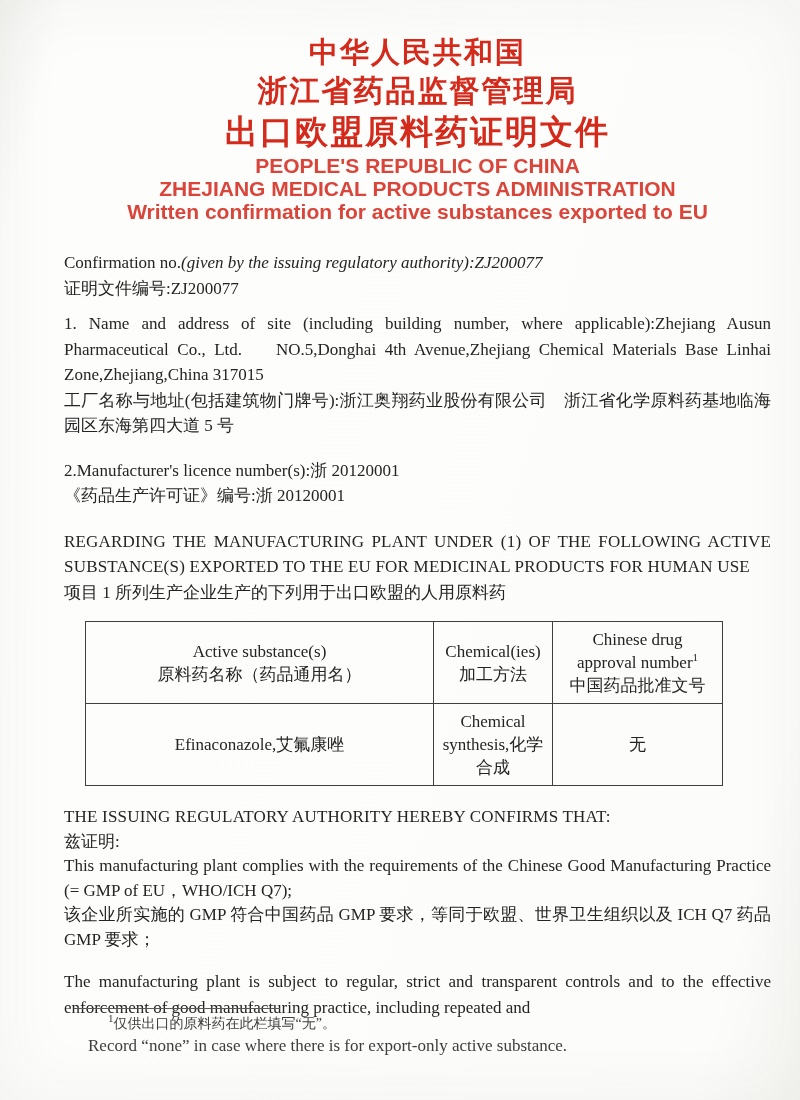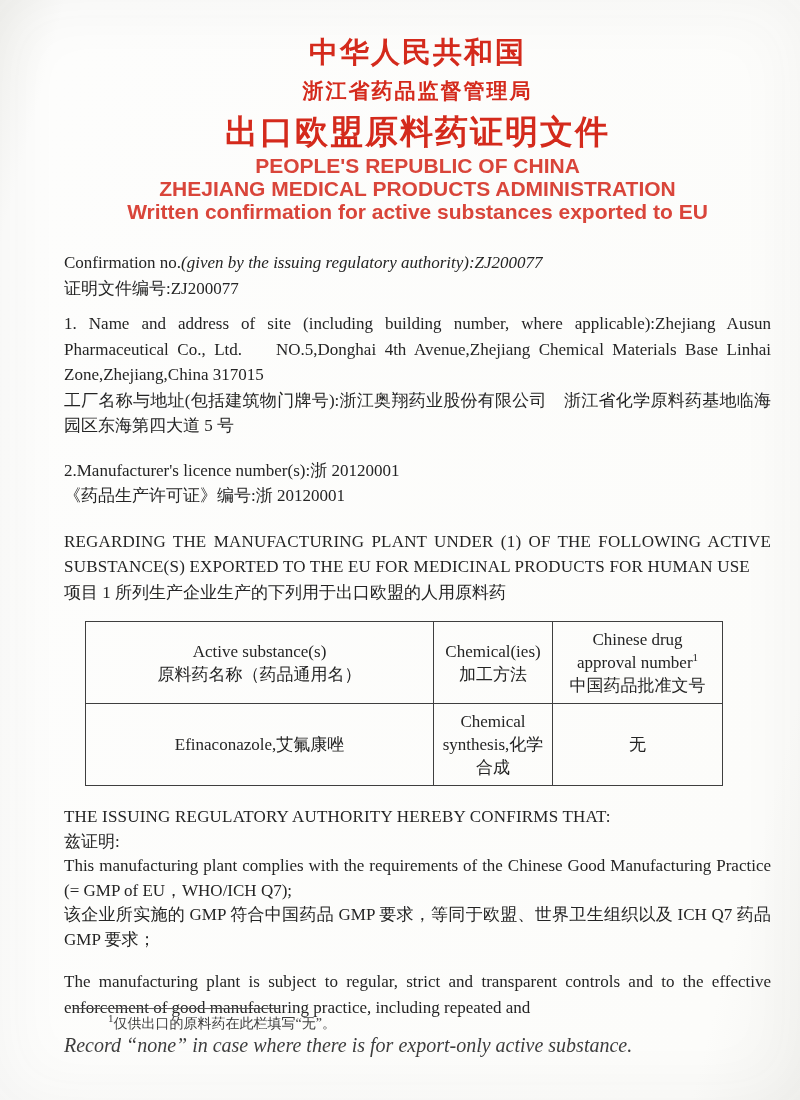--- a/index.html
+++ b/index.html
@@ -21,21 +21,21 @@
     box-shadow:inset 0 0 70px rgba(60,60,55,0.05);
     padding:34px 29px 0 64px;
   }
   
   header{text-align:center;}
   .zh-title{
     font-weight:bold;color:var(--red-zh);
     letter-spacing:2px;
   }
   .zh-t1{font-size:29px;line-height:37px;}
-  .zh-t2{font-size:21px;line-height:40px;}
+  .zh-t2{font-size:30px;line-height:40px;}
   .zh-t3{font-size:33px;line-height:43px;}
   .en-title{
     font-family:"Liberation Sans","DejaVu Sans",sans-serif;
     font-weight:bold;color:var(--red-en);
     font-size:21px;line-height:23px;
   }
   
   .block{margin-top:18px;font-family:Liberation Serif, serif;}
   .para{
     font-size:17px;line-height:25.5px;
@@ -64,21 +64,21 @@
   sup{font-size:11px;line-height:0;}
   
   .footnote{
     position:absolute;left:64px;top:1008px;width:660px;
     color:var(--footnote-ink);
   }
   .footnote-rule{
     width:206px;height:0;border-top:1.5px solid #5a5a5a;margin-left:10px;
   }
   .footnote-zh{font-size:14px;line-height:22px;margin-top:4px;margin-left:44px;}
-  .footnote-en{font-size:20px;line-height:21px;font-style:italic;}
+  .footnote-en{font-size:17px;line-height:21px;margin-left:24px;}
 </style>
 </head>
 <body>
 
 <div class="page">
 
   <header>
     <div class="zh-title zh-t1">中华人民共和国</div>
     <div class="zh-title zh-t2">浙江省药品监督管理局</div>
     <div class="zh-title zh-t3">出口欧盟原料药证明文件</div>

